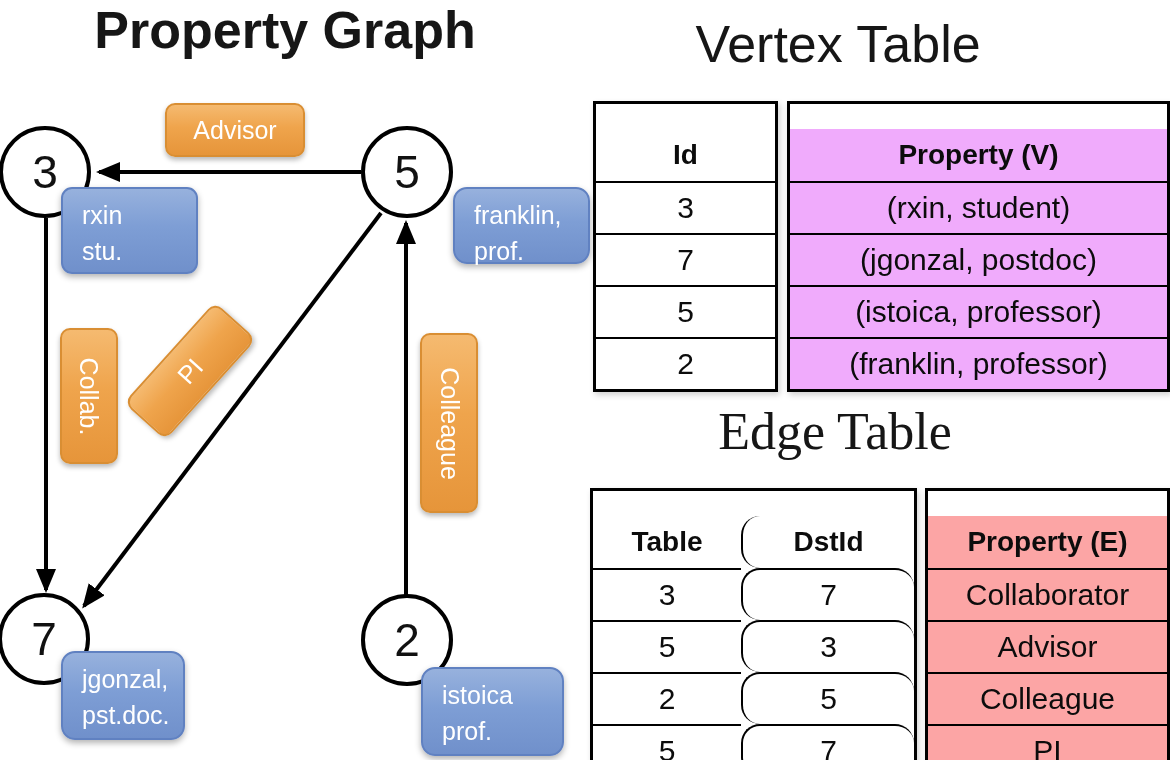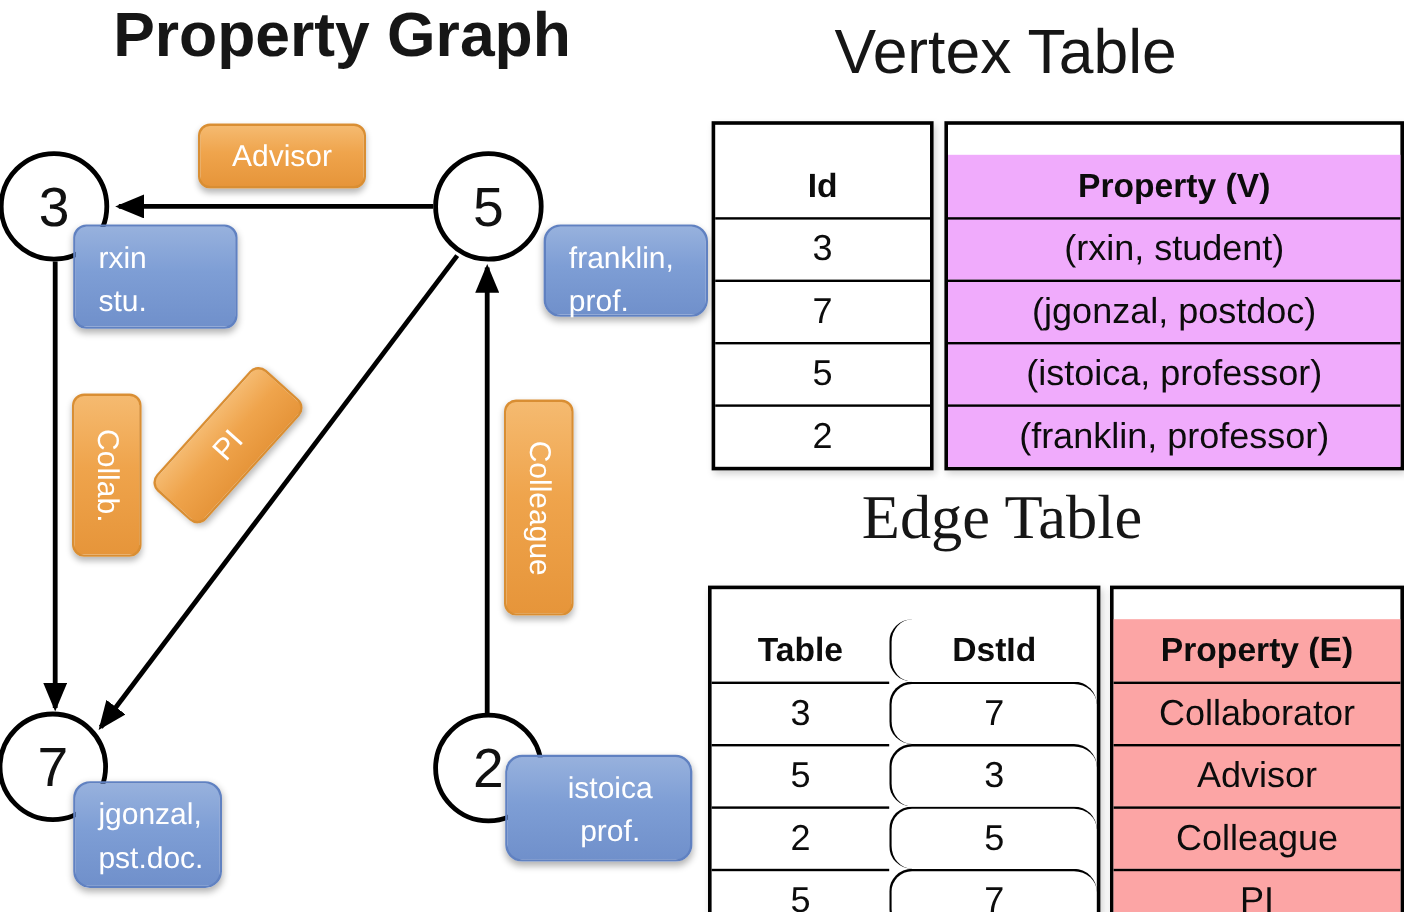--- a/index.html
+++ b/index.html
@@ -93,21 +93,21 @@
     <div>stu.</div>
   </div>
   <div class="vlabel" style="left:421px; top:187px; width:137px; height:77px;margin-left:32px;">
     <div>franklin,</div>
     <div>prof.</div>
   </div>
   <div class="vlabel" style="left:61px; top:651px; width:124px; height:89px;">
     <div>jgonzal,</div>
     <div>pst.doc.</div>
   </div>
-  <div class="vlabel" style="left:421px; top:629px; width:156px; height:89px;text-align:center;">
+  <div class="vlabel" style="left:421px; top:667px; width:143px; height:89px;">
     <div>istoica</div>
     <div>prof.</div>
   </div>
 
   <div class="big-title" style="left:588px; top:14px; width:500px;">Vertex Table</div>
 
   <div class="subtable" style="left:593px; top:101px; width:185px;">
     <div class="cell first hdr">Id</div>
     <div class="cell">3</div>
     <div class="cell">7</div>

